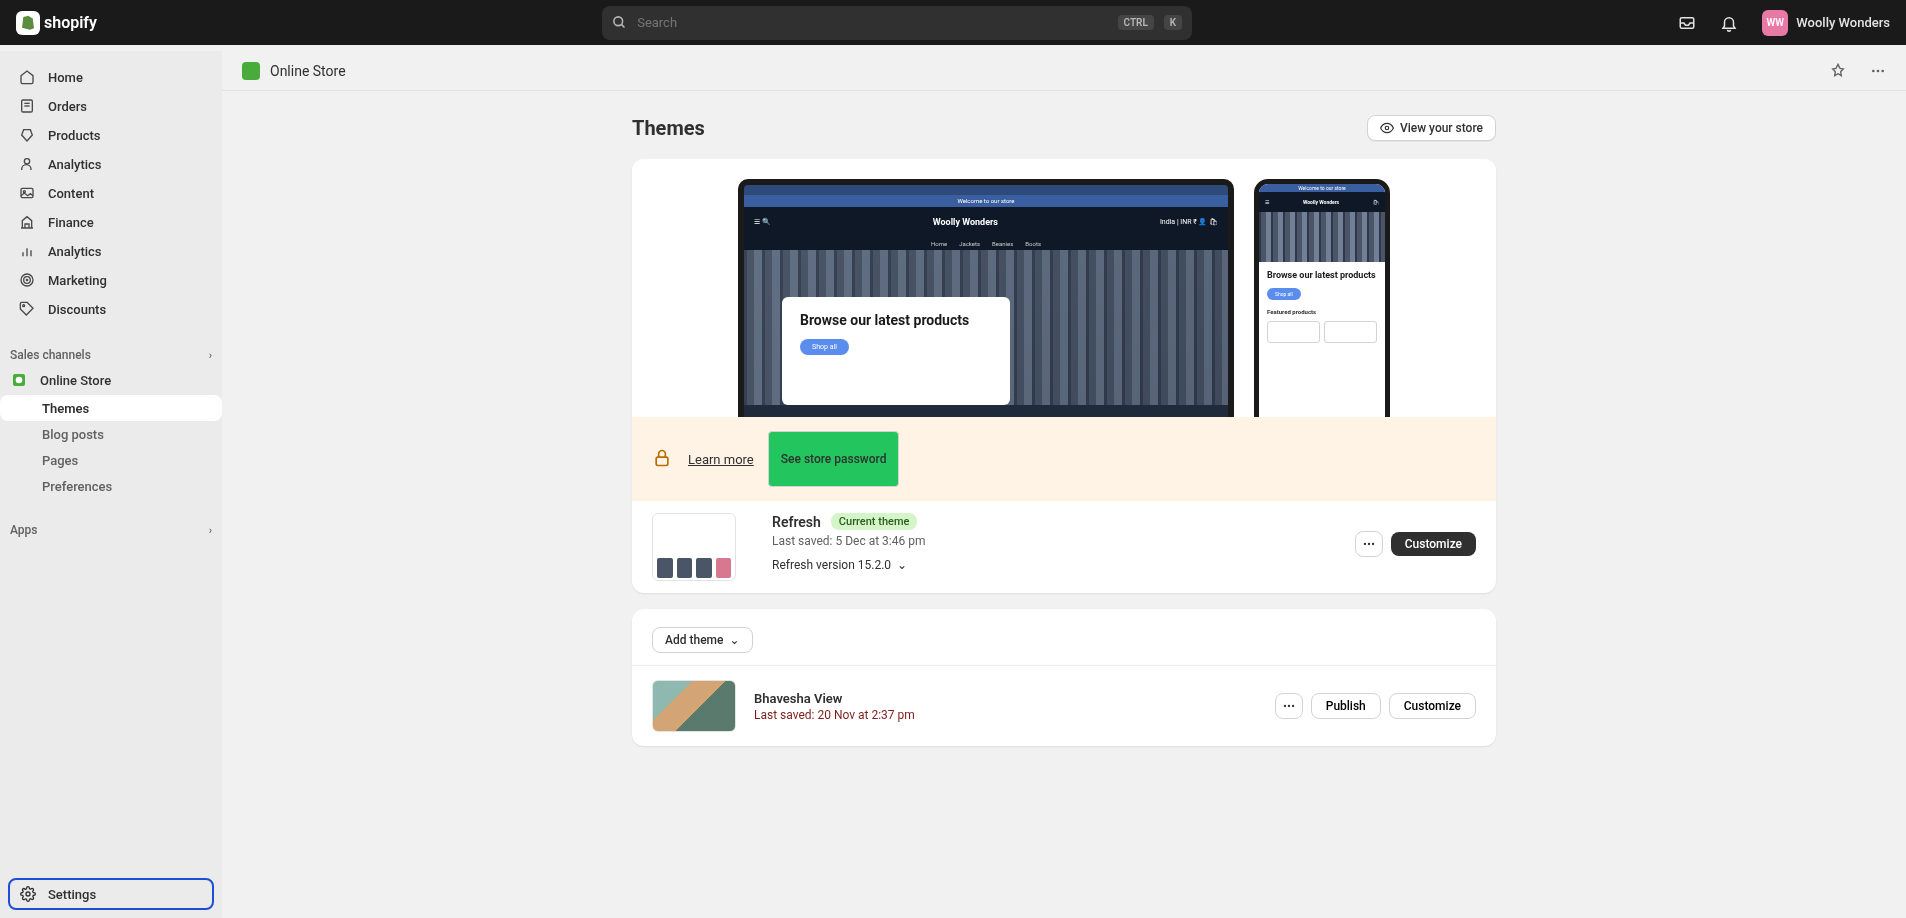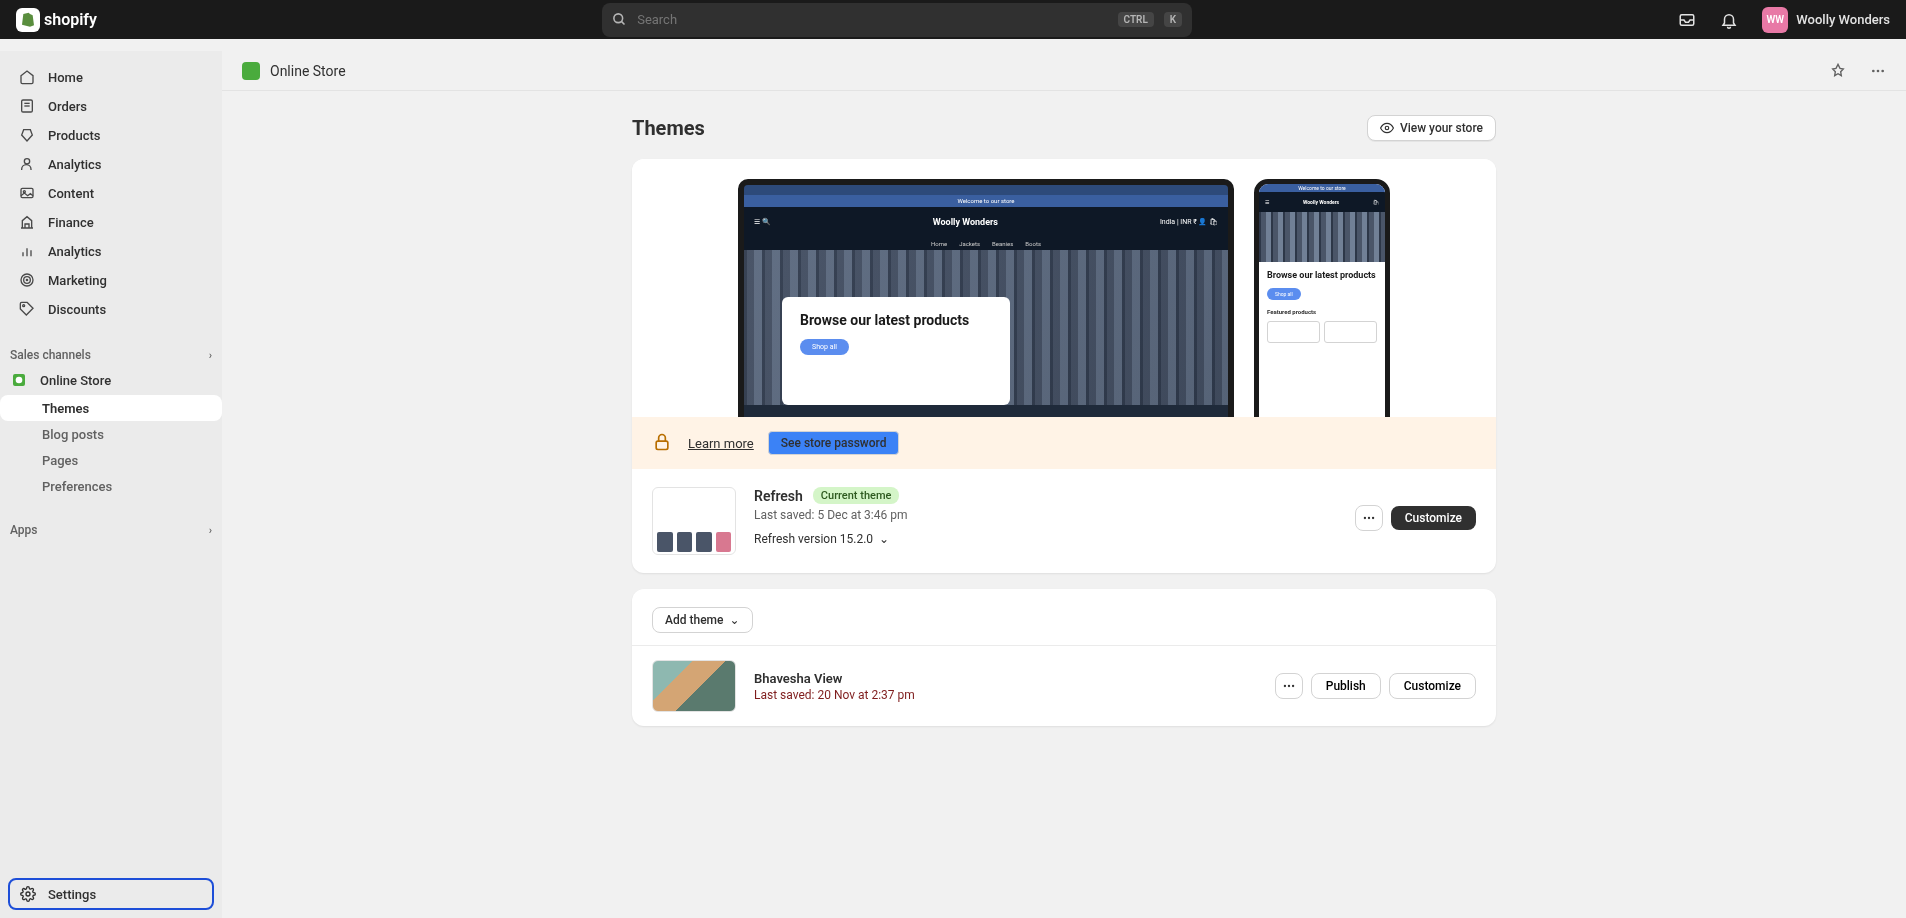--- a/index.html
+++ b/index.html
@@ -1,19 +1,19 @@
 <!DOCTYPE html>
 <html><head>
 <meta charset="utf-8">
 <style>
 * { margin: 0; padding: 0; box-sizing: border-box; font-family: -apple-system, BlinkMacSystemFont, "Segoe UI", Roboto, Helvetica, Arial, sans-serif; }
 body { background: #f1f1f1; color: #303030; overflow: hidden; }
 
 
-.topbar { height: 39px; background: #1a1a1a; display: flex; align-items: center; padding: 0 16px; gap: 16px; }
+.topbar { height: 45px; background: #1a1a1a; display: flex; align-items: center; padding: 0 16px; gap: 16px; }
 .logo { display: flex; align-items: center; gap: 4px; }
 .logo-icon { width: 24px; height: 24px; background: #fff; border-radius: 6px; display: flex; align-items: center; justify-content: center; }
 .search-wrap { flex: 1; display: flex; justify-content: center; }
 .search-box { width: 590px; height: 34px; background: #303030; border-radius: 8px; display: flex; align-items: center; padding: 0 10px; gap: 10px; color: #b5b5b5; }
 .search-box input { background: transparent; border: none; outline: none; color: #b5b5b5; flex: 1; font-size: 13px; }
 .kbd { background: #454545; color: #b5b5b5; border-radius: 4px; padding: 2px 6px; font-size: 10px; font-weight: 600; }
 .topbar-right { display: flex; align-items: center; gap: 24px; }
 .icon-btn { width: 18px; height: 18px; color: #e3e3e3; display: flex; align-items: center; justify-content: center; }
 .avatar { width: 26px; height: 26px; background: #e879a6; border-radius: 6px; color: #fff; font-size: 10px; font-weight: 600; display: flex; align-items: center; justify-content: center; }
 .store-name { color: #e3e3e3; font-size: 13px; font-weight: 500; }
@@ -65,24 +65,24 @@
 .mp-shop { margin-top:6px; display:inline-block; padding:3px 8px; background:#5b8def; color:#fff; font-size:5px; border-radius:8px;}
 .mp-featured { padding:0 8px; font-size:6px; font-weight:700;}
 .mp-boxes { display:flex; gap:4px; padding:6px 8px;}
 .mp-box { flex:1; height:22px; border:1px solid #d3d3d3; border-radius:3px;}
 
 
 .dev-banner { background: #fff3e6; padding: 14px 20px; display: flex; align-items: center; gap: 14px; }
 .dev-banner .lock { width:22px; height:22px; color:#b86e00; }
 .dev-banner-text { flex:1; font-size:13px; color:#303030; }
 .learn-more { font-size:13px; text-decoration: underline; color:#303030; cursor:pointer; }
-.see-pwd { padding: 4px 12px; background:#3b82f6; border:1px solid #d3d3d3; border-radius:4px; font-size:12px; font-weight:500; cursor:pointer;}
-
-
-.theme-row { padding: 18px 20px; display: flex; align-items: flex-start; gap: 18px; justify-content: center; }
+.see-pwd { padding: 20px 12px; background:#22c55e; border:1px solid #d3d3d3; border-radius:4px; font-size:12px; font-weight:500; cursor:pointer;}
+
+
+.theme-row { padding: 12px 20px; display: flex; align-items: flex-start; gap: 36px; justify-content: center; }
 .thumb { width: 84px; height: 68px; border:1px solid #e3e3e3; border-radius: 6px; overflow:hidden; background:#fff;}
 .thumb-top { height:40px; background: linear-gradient(#2d4a7a 0 12px, repeating-linear-gradient(90deg,#2d3748 0 2px,#718096 2px 8px) 12px 40px);}
 .thumb-bottom { height:28px; display:flex; gap:4px; padding:4px; }
 .thumb-sq { flex:1; background:#4a5568; border-radius:2px;}
 .thumb-sq.p { background:#d87890;}
 .theme-info { flex:1; }
 .theme-name-line { display:flex; align-items:center; gap:10px; }
 .theme-name { font-size:14px; font-weight:600; }
 .badge { background:#d4f5c8; color:#2d5a1f; font-size:11px; padding:2px 8px; border-radius:8px; font-weight:500;}
 .theme-meta { font-size:12px; color:#616161; margin-top:4px;}

